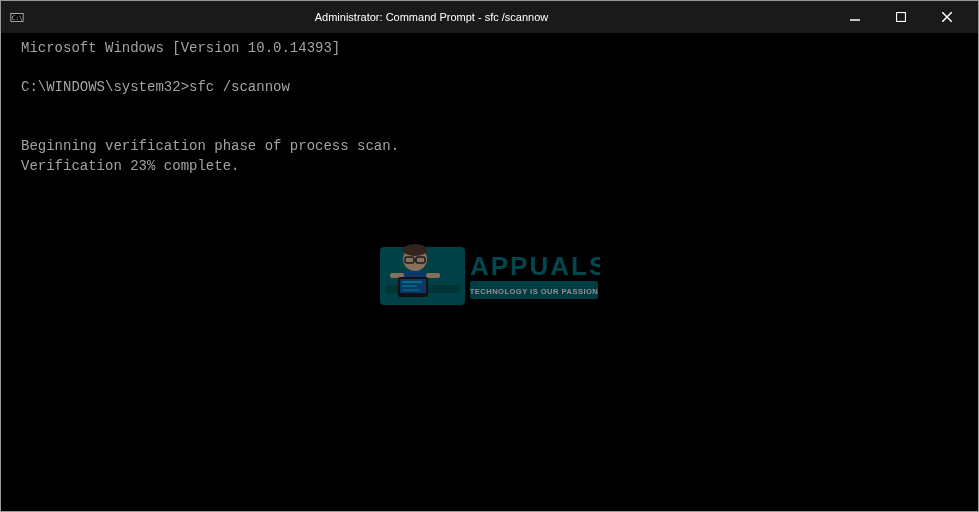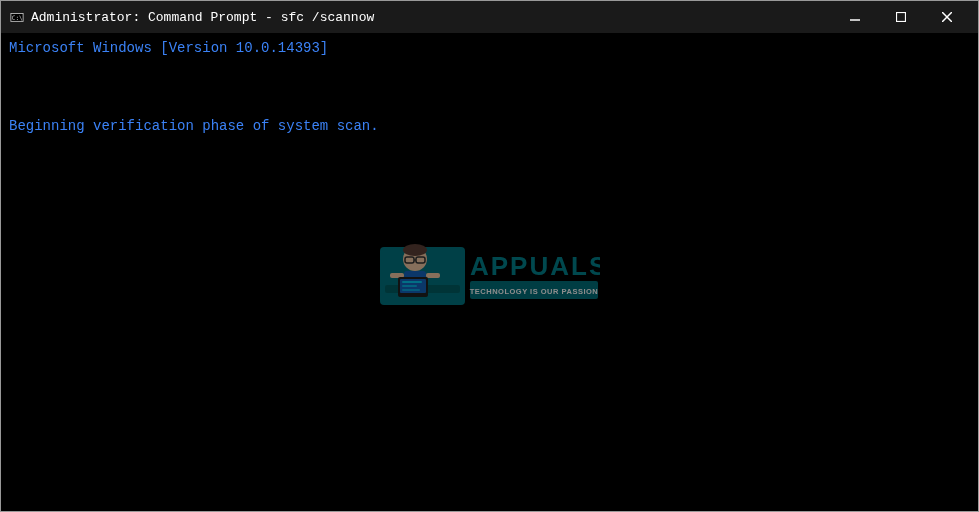--- a/index.html
+++ b/index.html
@@ -44,22 +44,23 @@
     }
 
     .titlebar-icon svg {
       width: 14px;
       height: 14px;
     }
 
     .titlebar-title {
       flex: 1;
       color: #ffffff;
-      font-size: 13px;
-      font-family: Liberation Mono, monospace;
+      font-size: 11px;
+      font-family: Liberation Sans, sans-serif;
+      text-align: center;
     }
 
     .titlebar-controls {
       display: flex;
       gap: 0;
     }
 
     .titlebar-btn {
       width: 46px;
       height: 32px;
@@ -75,25 +76,25 @@
     }
 
     .titlebar-btn svg {
       width: 10px;
       height: 10px;
     }
 
     .console {
       flex: 1;
       background: #000000;
-      color: #3b82f6;
+      color: #a3a3a3;
       font-family: 'Courier New', Consolas, monospace;
       font-size: 14px;
       line-height: 1.4;
-      padding: 6px 8px;
+      padding: 6px 20px;
       position: relative;
       overflow: hidden;
     }
 
     .console-line {
       white-space: pre;
       display: block;
     }
 
     .console-line.empty {
@@ -148,23 +149,25 @@
           <line x1="0" y1="0" x2="10" y2="10" stroke="white" stroke-width="1.5"></line>
           <line x1="10" y1="0" x2="0" y2="10" stroke="white" stroke-width="1.5"></line>
         </svg>
       </button>
     </div>
   </div>
 
   <div class="console">
     <span class="console-line">Microsoft Windows [Version 10.0.14393]</span>
     <span class="console-line empty"></span>
+    <span class="console-line">C:\WINDOWS\system32&gt;sfc /scannow</span>
     <span class="console-line empty"></span>
     <span class="console-line empty"></span>
-    <span class="console-line">Beginning verification phase of system scan.</span>
+    <span class="console-line">Beginning verification phase of process scan.</span>
+    <span class="console-line">Verification 23% complete.</span>
 
     <div class="watermark">
       <svg viewBox="0 0 220 70" xmlns="http://www.w3.org/2000/svg" height="70">
 
         <g transform="translate(0,0)">
 
           <rect x="0" y="10" width="85" height="58" rx="4" fill="#00838f" opacity="0.9"></rect>
 
           <rect x="5" y="48" width="75" height="8" rx="2" fill="#006064"></rect>
 

